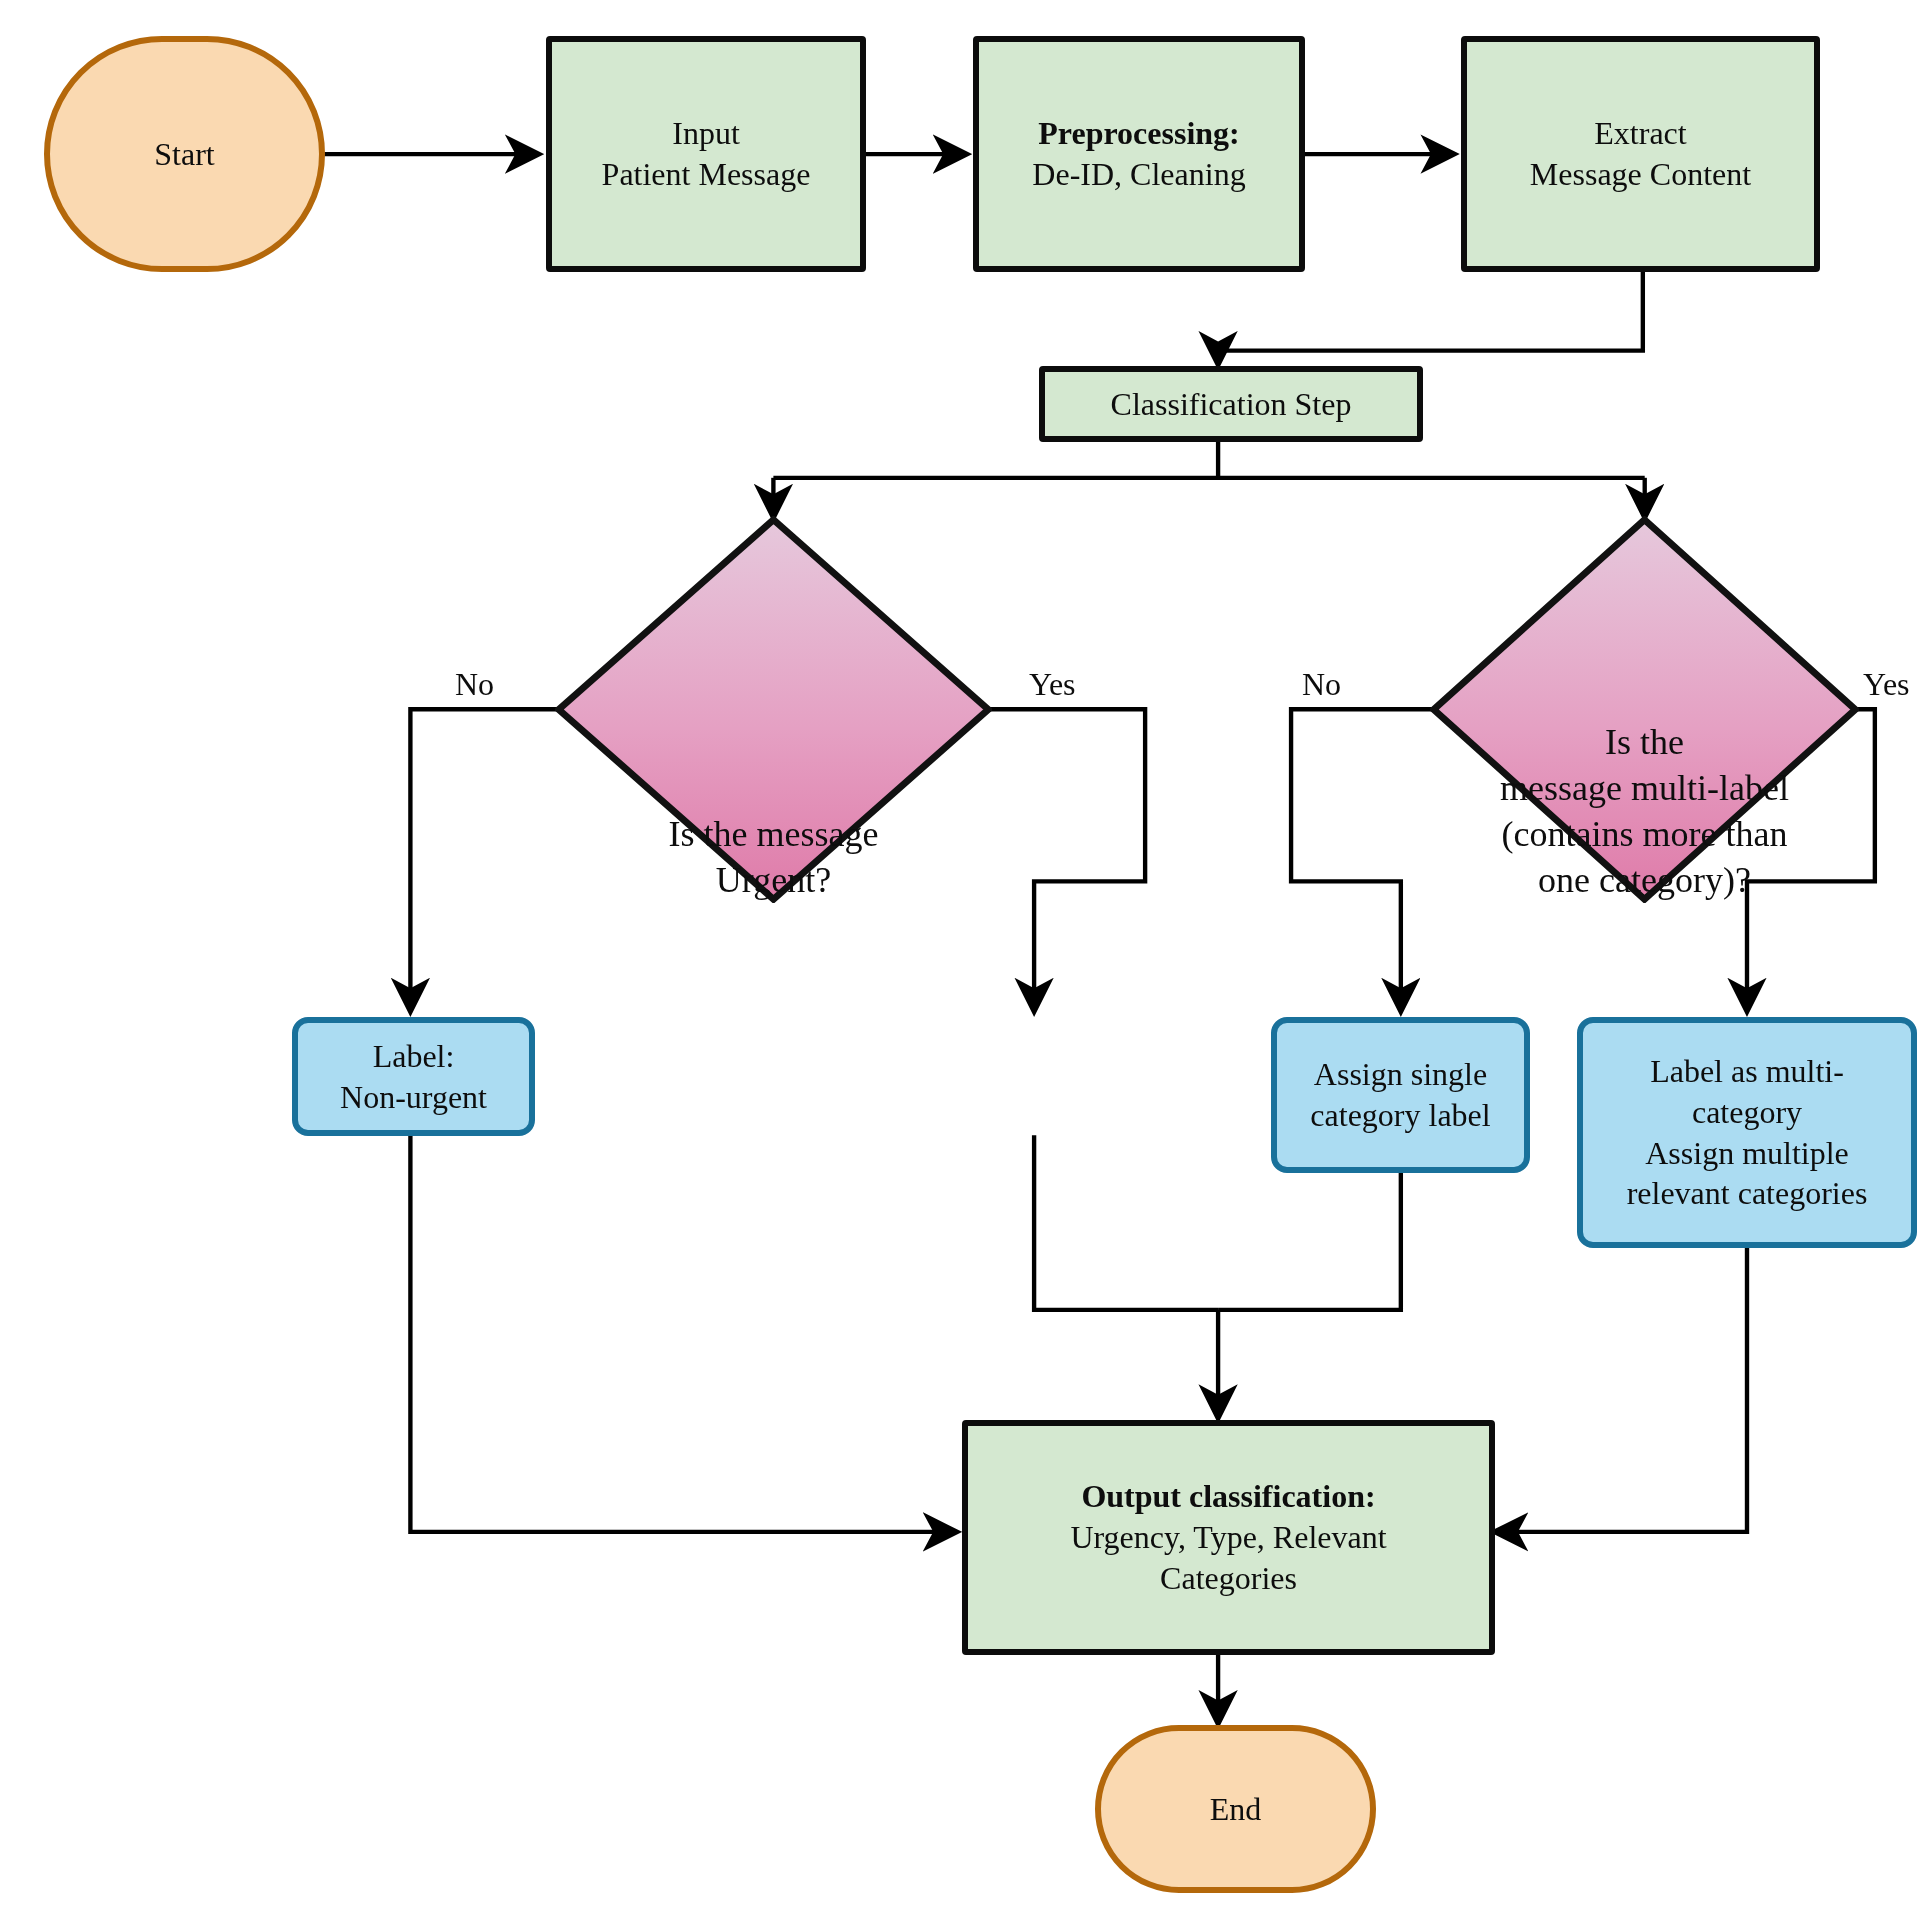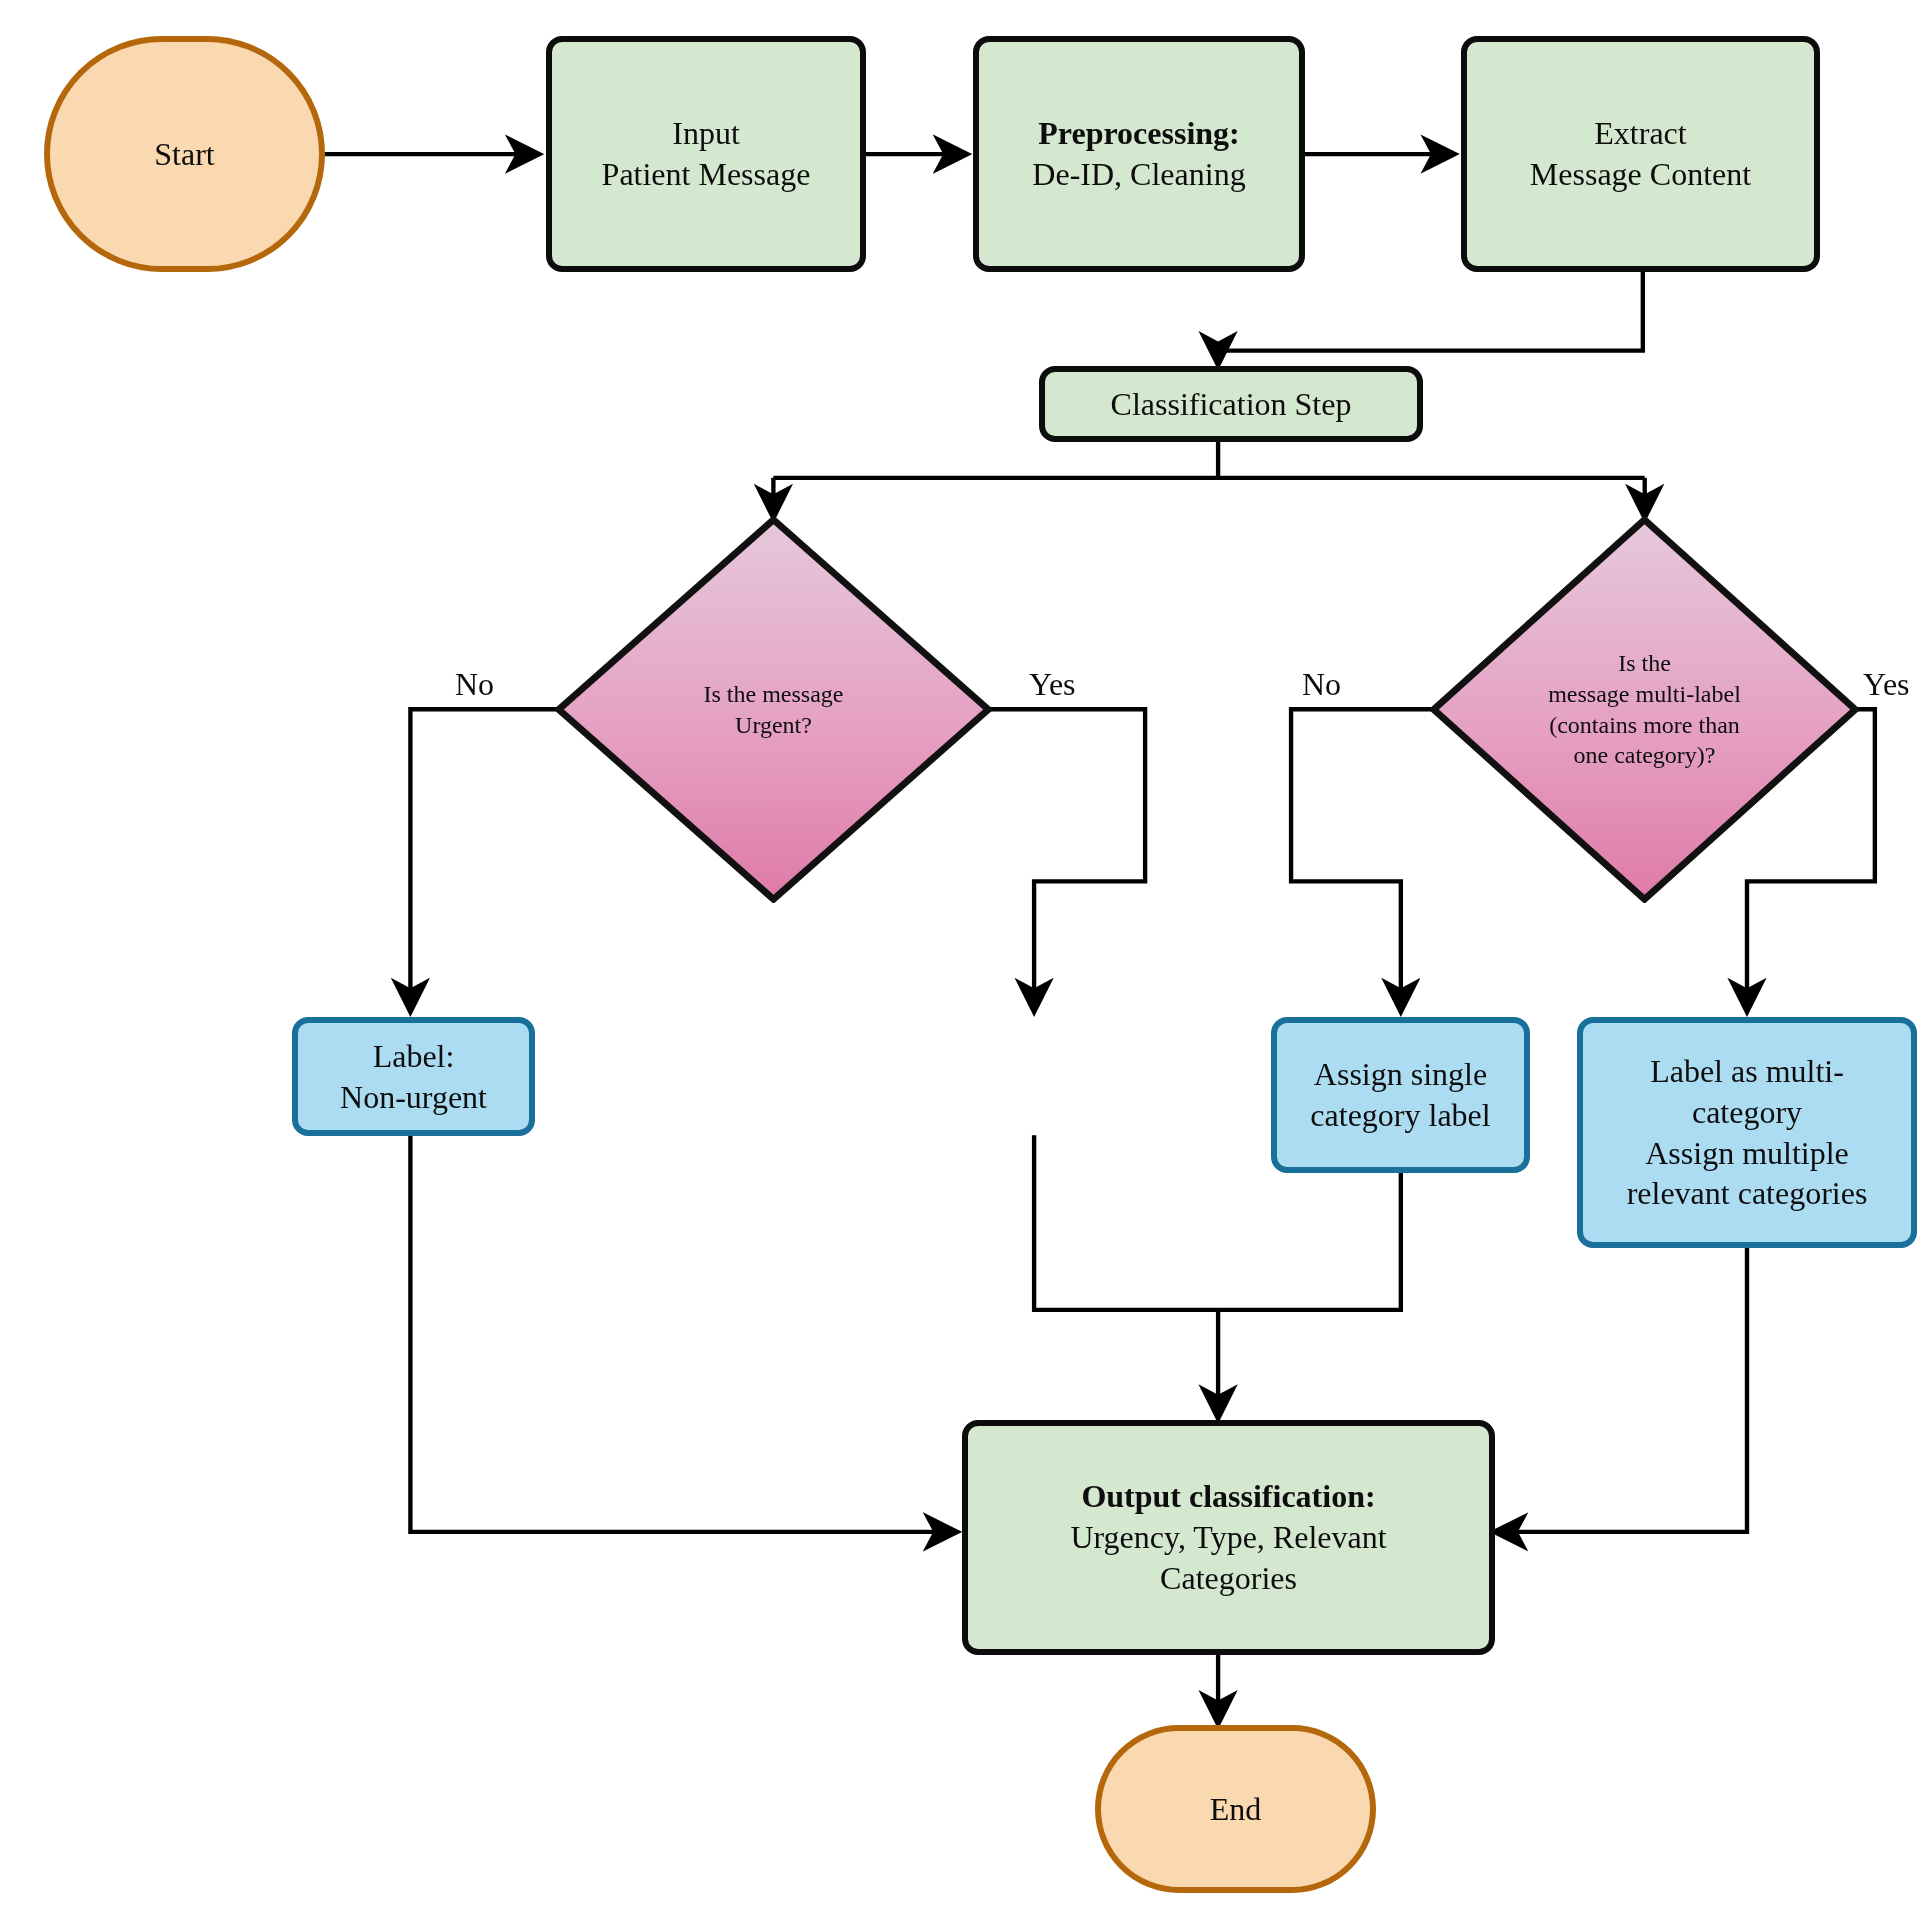--- a/index.html
+++ b/index.html
@@ -41,35 +41,36 @@
   .terminal {
     background: #FAD9B1;
     border: 6.9px solid #B4680B;
     border-radius: 6237px;
     font-size: 32px;
   }
   
   .process {
     background: #D4E8D0;
     border: 6.9px solid #0c0c0c;
-    border-radius: 16px;
+    border-radius: 4px;
     font-size: 32px;
   }
   
   .labelbox {
     background: #ABDCF2;
     border: 6.9px solid #19719B;
     border-radius: 16px;
     font-size: 32px;
   }
   
   .decision {
     background: transparent;
     border: none;
-    font-size: 24px;
+    font-size: 36px;
+    align-items: flex-end;
   }
   .decision .dia-svg {
     position: absolute;
     left: 0; top: 0;
     width: 100%; height: 100%;
   }
   .decision .node-text {
     position: relative;
     z-index: 2;
   }

